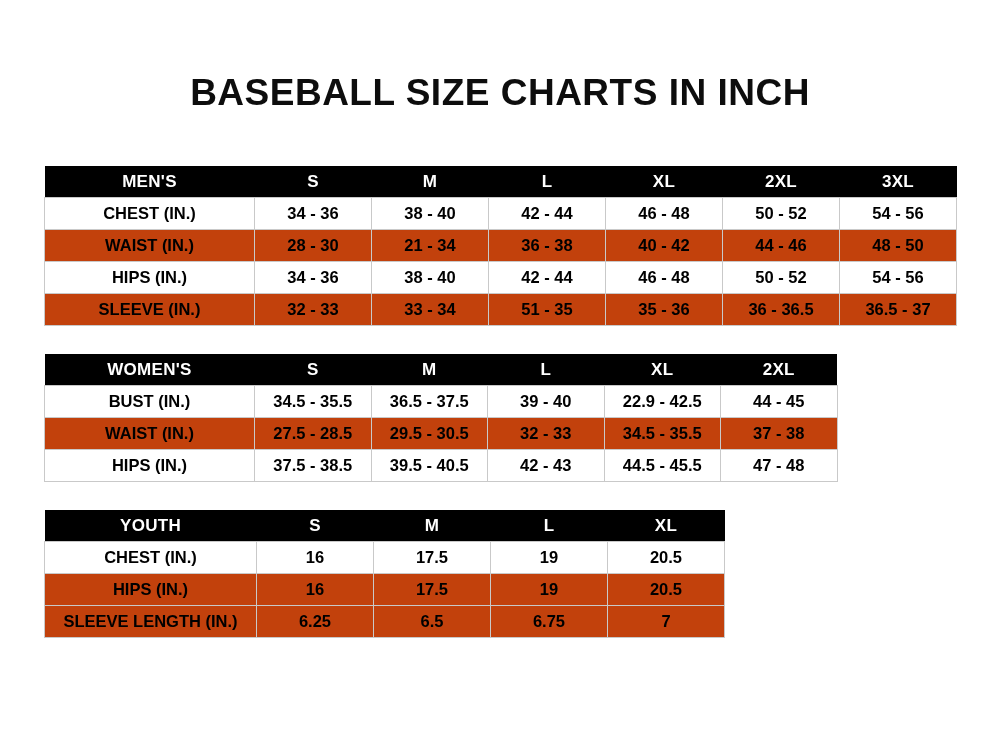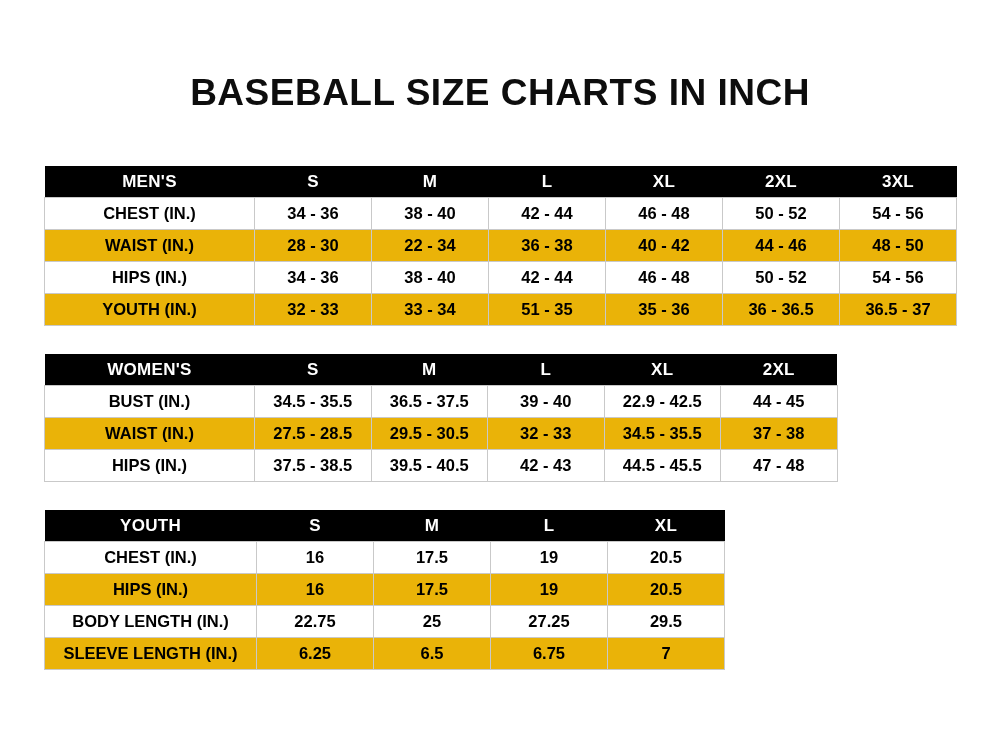--- a/index.html
+++ b/index.html
@@ -62,21 +62,21 @@
     height: 31px;
     text-align: center;
     padding: 0;
     border: 1px solid #c9c9c9;
     background: #ffffff;
     font-weight: bold;
     font-size: 16.5px;
     white-space: nowrap;
   }
   tbody tr.alt td {
-    background: #eab308;
+    background: #c2410c;
   }
   tbody td.label-col {
     text-align: center;
   }
   
   table.men col.c0   { width: 210px; }
   table.men col.cN   { width: 117px; }
   table.women col.c0 { width: 210px; }
   table.women col.cN { width: 116.5px; }
   table.youth col.c0 { width: 212px; }
@@ -118,37 +118,37 @@
           <td>34 - 36</td>
           <td>38 - 40</td>
           <td>42 - 44</td>
           <td>46 - 48</td>
           <td>50 - 52</td>
           <td>54 - 56</td>
         </tr>
         <tr class="alt">
           <td class="label-col">WAIST (IN.)</td>
           <td>28 - 30</td>
-          <td>22 - 34</td>
+          <td>21 - 34</td>
           <td>36 - 38</td>
           <td>40 - 42</td>
           <td>44 - 46</td>
           <td>48 - 50</td>
         </tr>
         <tr>
           <td class="label-col">HIPS (IN.)</td>
           <td>34 - 36</td>
           <td>38 - 40</td>
           <td>42 - 44</td>
           <td>46 - 48</td>
           <td>50 - 52</td>
           <td>54 - 56</td>
         </tr>
         <tr class="alt">
-          <td class="label-col">YOUTH (IN.)</td>
+          <td class="label-col">SLEEVE (IN.)</td>
           <td>32 - 33</td>
           <td>33 - 34</td>
           <td>51 - 35</td>
           <td>35 - 36</td>
           <td>36 - 36.5</td>
           <td>36.5 - 37</td>
         </tr>
       </tbody>
     </table>
 
@@ -224,27 +224,20 @@
           <td>19</td>
           <td>20.5</td>
         </tr>
         <tr class="alt">
           <td class="label-col">HIPS (IN.)</td>
           <td>16</td>
           <td>17.5</td>
           <td>19</td>
           <td>20.5</td>
         </tr>
-        <tr>
-          <td class="label-col">BODY LENGTH (IN.)</td>
-          <td>22.75</td>
-          <td>25</td>
-          <td>27.25</td>
-          <td>29.5</td>
-        </tr>
         <tr class="alt">
           <td class="label-col">SLEEVE LENGTH (IN.)</td>
           <td>6.25</td>
           <td>6.5</td>
           <td>6.75</td>
           <td>7</td>
         </tr>
       </tbody>
     </table>
 

